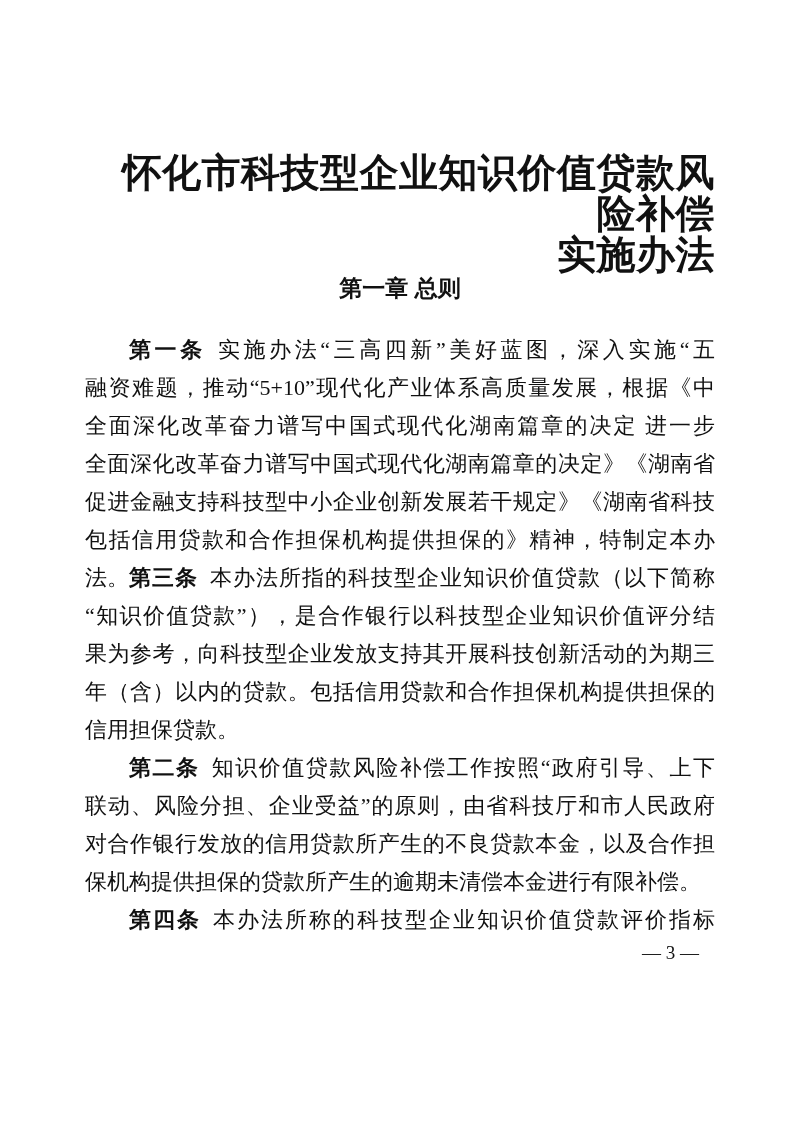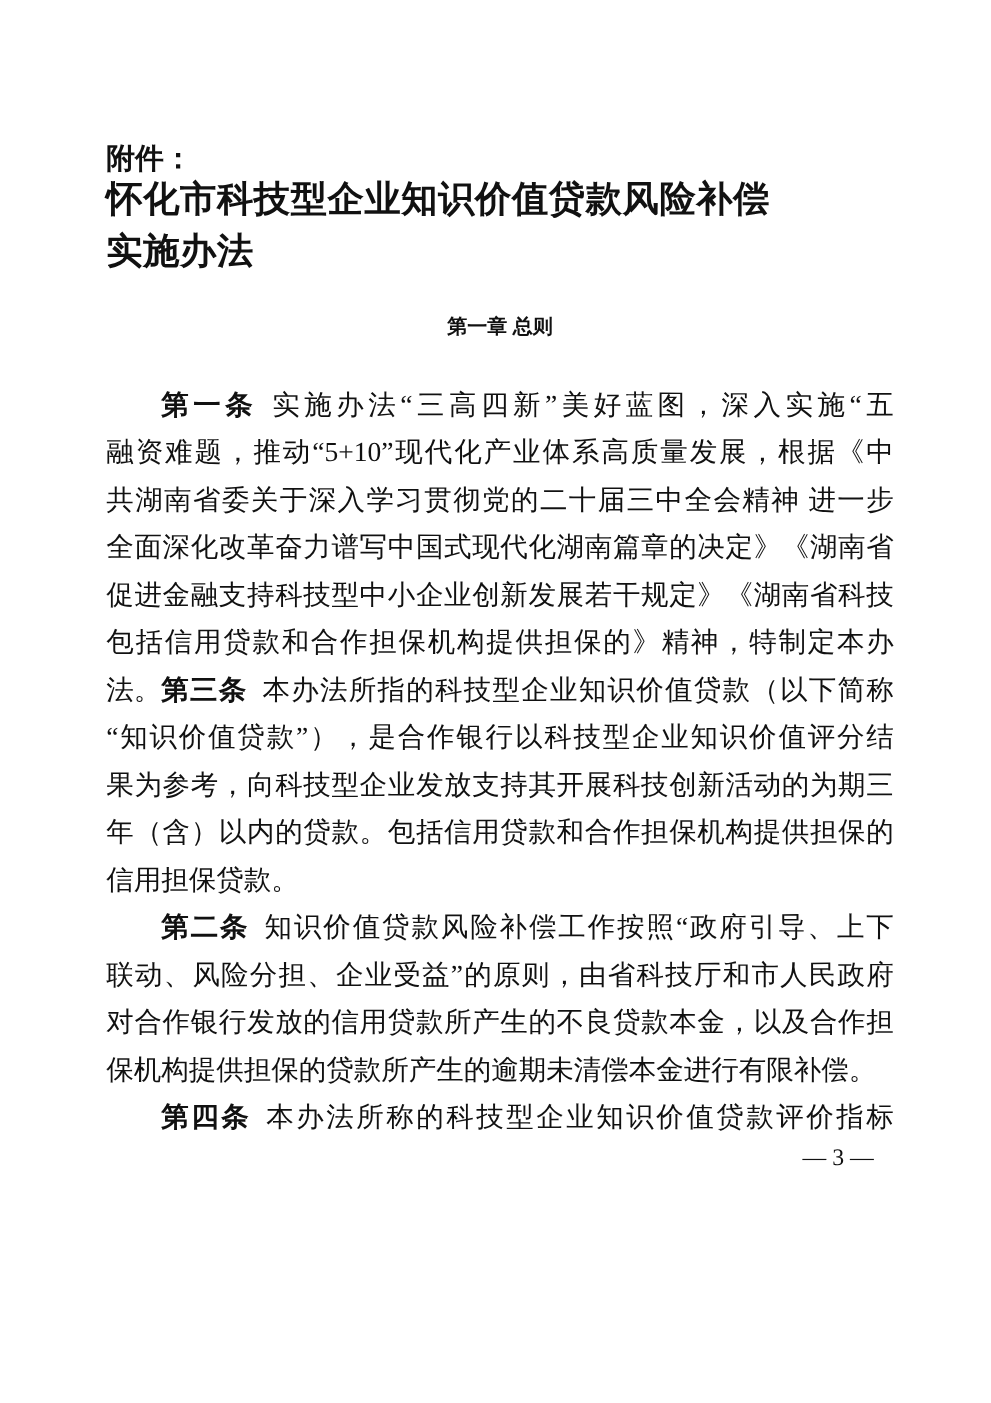--- a/index.html
+++ b/index.html
@@ -15,32 +15,32 @@
     overflow: hidden;
   }
   .attachment {
     font-family: "Liberation Sans", "DejaVu Sans", sans-serif;
     font-weight: bold;
     font-size: 23px;
     line-height: 28px;
     text-align: left;
   }
   .doc-title {
+    margin-top: 40px;
     font-family: "Liberation Serif", "DejaVu Serif", serif;
     font-weight: bold;
-    font-size: 29px;
+    font-size: 39px;
     line-height: 41px;
-    text-align: left;
+    text-align: right;
     letter-spacing: 0.5px;
   }
   .chapter {
-    margin-top: 27px;
     font-family: "Liberation Sans", "DejaVu Sans", sans-serif;
     font-weight: bold;
-    font-size: 16px;
+    font-size: 23px;
     line-height: 26px;
     text-align: center;
   }
   .body-text {
     margin-top: 30px;
     font-family: "Liberation Serif", "DejaVu Serif", serif;
     font-size: 22px;
     line-height: 38px;
   }
   .para { margin: 0; }
@@ -60,35 +60,34 @@
     line-height: 24px;
     text-align: right;
     padding-right: 16px;
   }
 </style>
 </head>
 <body>
 
 <div class="page">
 
-  <div class="attachment">附件：</div>
 
   <div class="doc-title">
     <div>怀化市科技型企业知识价值贷款风险补偿</div>
     <div>实施办法</div>
   </div>
 
   <div class="chapter">第一章 总则</div>
 
   <div class="body-text">
 
     <div class="para">
       <div class="line first"><span class="lbl">第一条</span><span>实施办法“三高四新”美好蓝图，深入实施“五</span></div>
       <div class="line">融资难题，推动“5+10”现代化产业体系高质量发展，根据《中</div>
-      <div class="line">共湖南省委关于深入学习贯彻党的二十届三中全会精神 进一步</div>
+      <div class="line">全面深化改革奋力谱写中国式现代化湖南篇章的决定 进一步</div>
       <div class="line">全面深化改革奋力谱写中国式现代化湖南篇章的决定》《湖南省</div>
       <div class="line">促进金融支持科技型中小企业创新发展若干规定》《湖南省科技</div>
       <div class="line end">包括信用贷款和合作担保机构提供担保的》精神，特制定本办法。</div>
     </div>
 
     <div class="para">
       <div class="line first"><span class="lbl">第三条</span><span>本办法所指的科技型企业知识价值贷款（以下简称</span></div>
       <div class="line">“知识价值贷款”），是合作银行以科技型企业知识价值评分结</div>
       <div class="line">果为参考，向科技型企业发放支持其开展科技创新活动的为期三</div>
       <div class="line">年（含）以内的贷款。包括信用贷款和合作担保机构提供担保的</div>

